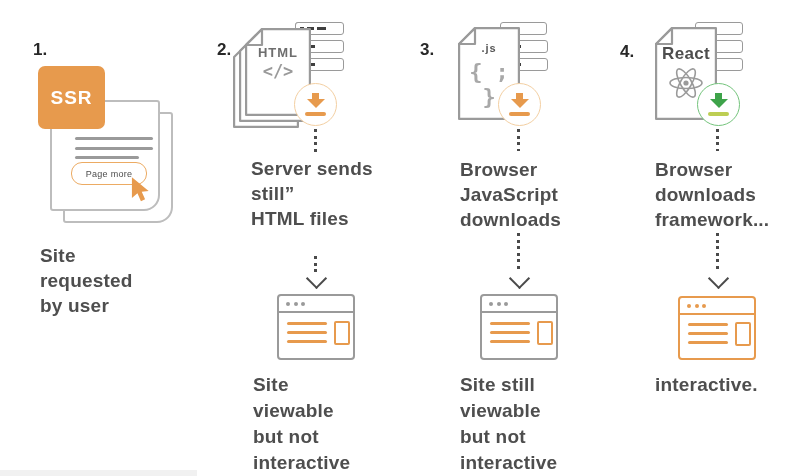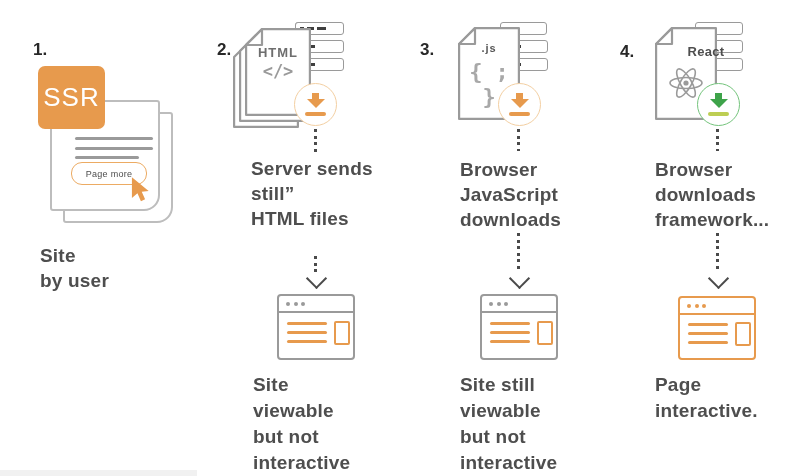--- a/index.html
+++ b/index.html
@@ -8,21 +8,21 @@
   .abs{position:absolute;}
   .num{font-size:17px;font-weight:bold;color:#282828;}
   .cap{font-size:19px;font-weight:bold;color:#4e4e4e;line-height:25px;letter-spacing:.2px;}
   .cap div{white-space:nowrap;}
   .cap .hang{text-indent:-8px;}
   .result{line-height:26px;}
   
   .doc{background:#fff;border:2px solid #bdbdbd;border-radius:3px 3px 16px 3px;}
   .tline{background:#9a9a9a;height:2.6px;border-radius:2px;}
   .badge{background:#E79A4D;border-radius:7px;display:flex;align-items:center;justify-content:center;
-         color:#fff;font-weight:normal;font-size:26px;letter-spacing:1px;text-align:right;}
+         color:#fff;font-weight:bold;font-size:19px;letter-spacing:1px;text-align:right;}
   .pill{background:#fff;border:1.6px solid #ECAB63;border-radius:11px;display:flex;align-items:center;
         justify-content:center;font-size:9px;color:#4e4e4e;letter-spacing:.3px;}
   
   .file-label{font-weight:bold;color:#6e6e6e;letter-spacing:1px;text-align:center;}
   .file-symbol{font-weight:bold;color:#9a9a9a;text-align:center;font-family:"DejaVu Sans Mono",monospace;}
   
   .srv{background:#fff;border:1.7px solid #9a9a9a;border-radius:3px;box-sizing:border-box;}
   .srv-marks{display:flex;align-items:center;gap:3px;padding-left:4px;height:100%;}
   .mk-dot{width:3.5px;height:3.5px;background:#3f3f3f;}
   .mk-dash{width:7px;height:2.2px;background:#3f3f3f;}
@@ -69,20 +69,21 @@
   <div class="abs tline" style="left:75px;top:156px;width:64px;"></div>
   <div class="abs badge" style="left:38px;top:66px;width:67px;height:63px;">SSR</div>
   <div class="abs pill" style="left:71px;top:162px;width:74px;height:21px;">Page more</div>
   <div class="abs" style="left:126px;top:176px;">
     <svg width="28" height="30" viewBox="0 0 24 26">
         <path d="M5 1 L5 19 L9.8 15 L12.8 21.8 L16.4 20.2 L13.5 13.6 L19.5 13 Z" fill="#E79A4D"></path>
       </svg>
   </div>
   <div class="abs cap" style="left:40px;top:243px;">
     <div>Site</div>
+    <div>requested</div>
     <div>by user</div>
   </div>
 
   <div class="abs num" style="left:217px;top:40px;">2.</div>
 
   <div class="abs srv" style="left:295px;top:22px;width:10px;height:84px;"></div>
   <div class="abs srv" style="left:295px;top:22px;width:49px;height:13px;">
     <div class="srv-marks">
         <span class="mk-dot"></span>
         <span class="mk-dash"></span>
@@ -208,21 +209,21 @@
     </div>
   <div class="abs srv" style="left:707px;top:58px;width:36px;height:13px;">
       <span class="tick"></span>
     </div>
 
   <div class="abs" style="left:655px;top:27px;width:62px;height:93px;">
     <svg width="62" height="93" viewBox="0 0 62 93">
       <path d="M17 1.1 H60.9 V91.9 H1.1 V17 Z" fill="#fff" stroke="#9a9a9a" stroke-width="2.2" stroke-linejoin="round"></path>
       <path d="M17 1.1 V17 H1.1 Z" fill="#fff" stroke="#9a9a9a" stroke-width="2.2" stroke-linejoin="round"></path>
     </svg>
-    <div class="abs file-label" style="left:0;top:17px;width:62px;font-size:13px;color:#4e4e4e;letter-spacing:.3px;padding-left:20px;">React</div>
+    <div class="abs file-label" style="left:0;top:17px;width:62px;font-size:17px;color:#4e4e4e;letter-spacing:.3px;">React</div>
     <div class="abs" style="left:11px;top:37px;">
       <svg width="40" height="38" viewBox="0 0 40 38">
         <g stroke="#9a9a9a" stroke-width="1.6" fill="none">
           <ellipse cx="20" cy="19" rx="16" ry="5.5"></ellipse>
           <ellipse cx="20" cy="19" rx="16" ry="5.5" transform="rotate(60 20 19)"></ellipse>
           <ellipse cx="20" cy="19" rx="16" ry="5.5" transform="rotate(120 20 19)"></ellipse>
         </g>
         <circle cx="20" cy="19" r="2.6" fill="#9a9a9a"></circle>
       </svg>
     </div>
@@ -248,18 +249,17 @@
         <span class="bdot"></span>
         <span class="bdot"></span>
         <span class="bdot"></span>
       </div>
     <div class="bline" style="left:8px;top:25px;width:40px;"></div>
     <div class="bline" style="left:8px;top:34px;width:40px;"></div>
     <div class="bline" style="left:8px;top:43px;width:40px;"></div>
     <div class="brect" style="left:55px;top:24px;width:12px;height:20px;"></div>
   </div>
   <div class="abs cap result" style="left:655px;top:372px;">
-    <div>Page</div>
     <div>interactive.</div>
   </div>
 
   <div class="abs strip" style="left:0;top:470px;width:197px;height:6px;"></div>
 </div>
 
 </body></html>

